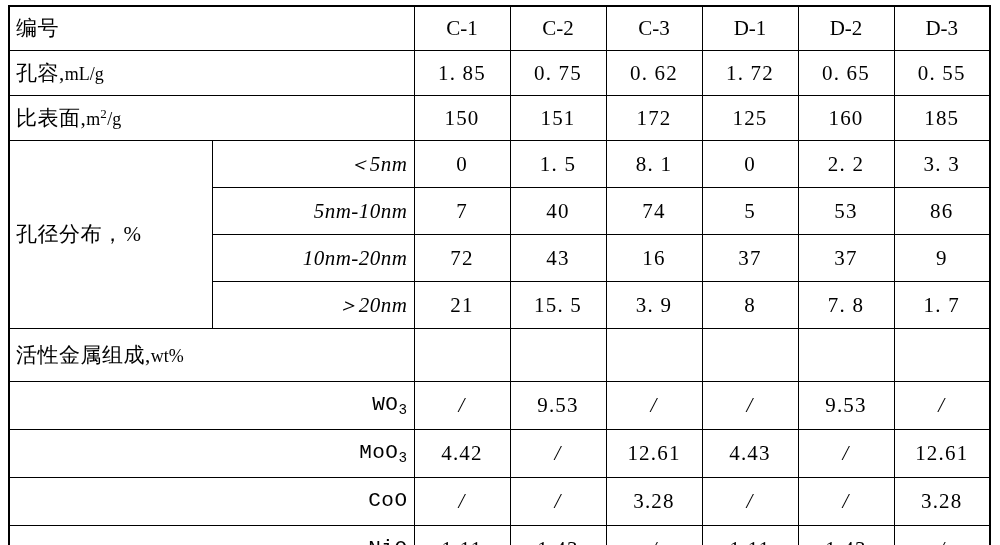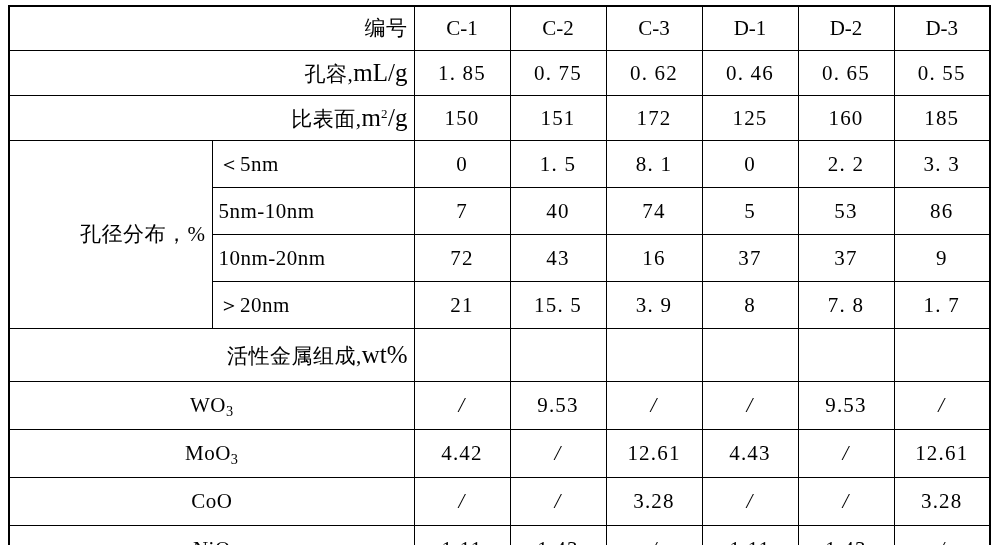--- a/index.html
+++ b/index.html
@@ -41,52 +41,54 @@
     white-space: nowrap;
     overflow: hidden;
   }
 
   
   col.c-label-a { width: 203px; }
   col.c-label-b { width: 202px; }
   col.c-data    { width: 96px;  }
 
   
-  .al-left   { text-align: right;   }
+  .al-left   { text-align: left;   }
 
   
   .cn {
     font-size: 23px;
     letter-spacing: 0.5px;
   }
   
   .cn .lat {
-    font-size: 25px;
+    font-size: 18px;
     letter-spacing: 0;
   }
 
   .data-cell {
     text-align: center;
     font-size: 21px;
     letter-spacing: 1.2px;
   }
   .data-cell.tight {
     letter-spacing: 0;
   }
 
   .subrow-label {
-    text-align: left;
+    text-align: right;
     font-size: 21px;
     letter-spacing: 0.5px;
+    font-style: italic;
   }
 
   .formula {
-    text-align: center;
+    text-align: right;
     font-size: 21px;
     letter-spacing: 0.5px;
+    font-family: Liberation Mono, monospace;
   }
   .formula sub {
     font-size: 0.68em;
     vertical-align: baseline;
     position: relative;
     bottom: -0.28em;
   }
 
   sup.sup2 {
     font-size: 0.62em;
@@ -136,21 +138,21 @@
         <td class="data-cell tight">D-1</td>
         <td class="data-cell tight">D-2</td>
         <td class="data-cell tight">D-3</td>
       </tr>
 
       <tr class="r-std">
         <td class="cn al-left" colspan="2"><span>孔容,</span><span class="lat">mL/g</span></td>
         <td class="data-cell">1. 85</td>
         <td class="data-cell">0. 75</td>
         <td class="data-cell">0. 62</td>
-        <td class="data-cell">0. 46</td>
+        <td class="data-cell">1. 72</td>
         <td class="data-cell">0. 65</td>
         <td class="data-cell">0. 55</td>
       </tr>
 
       <tr class="r-std">
         <td class="cn al-left" colspan="2"><span>比表面,</span><span class="lat">m</span><sup class="sup2">2</sup><span class="lat">/g</span></td>
         <td class="data-cell">150</td>
         <td class="data-cell">151</td>
         <td class="data-cell">172</td>
         <td class="data-cell">125</td>

